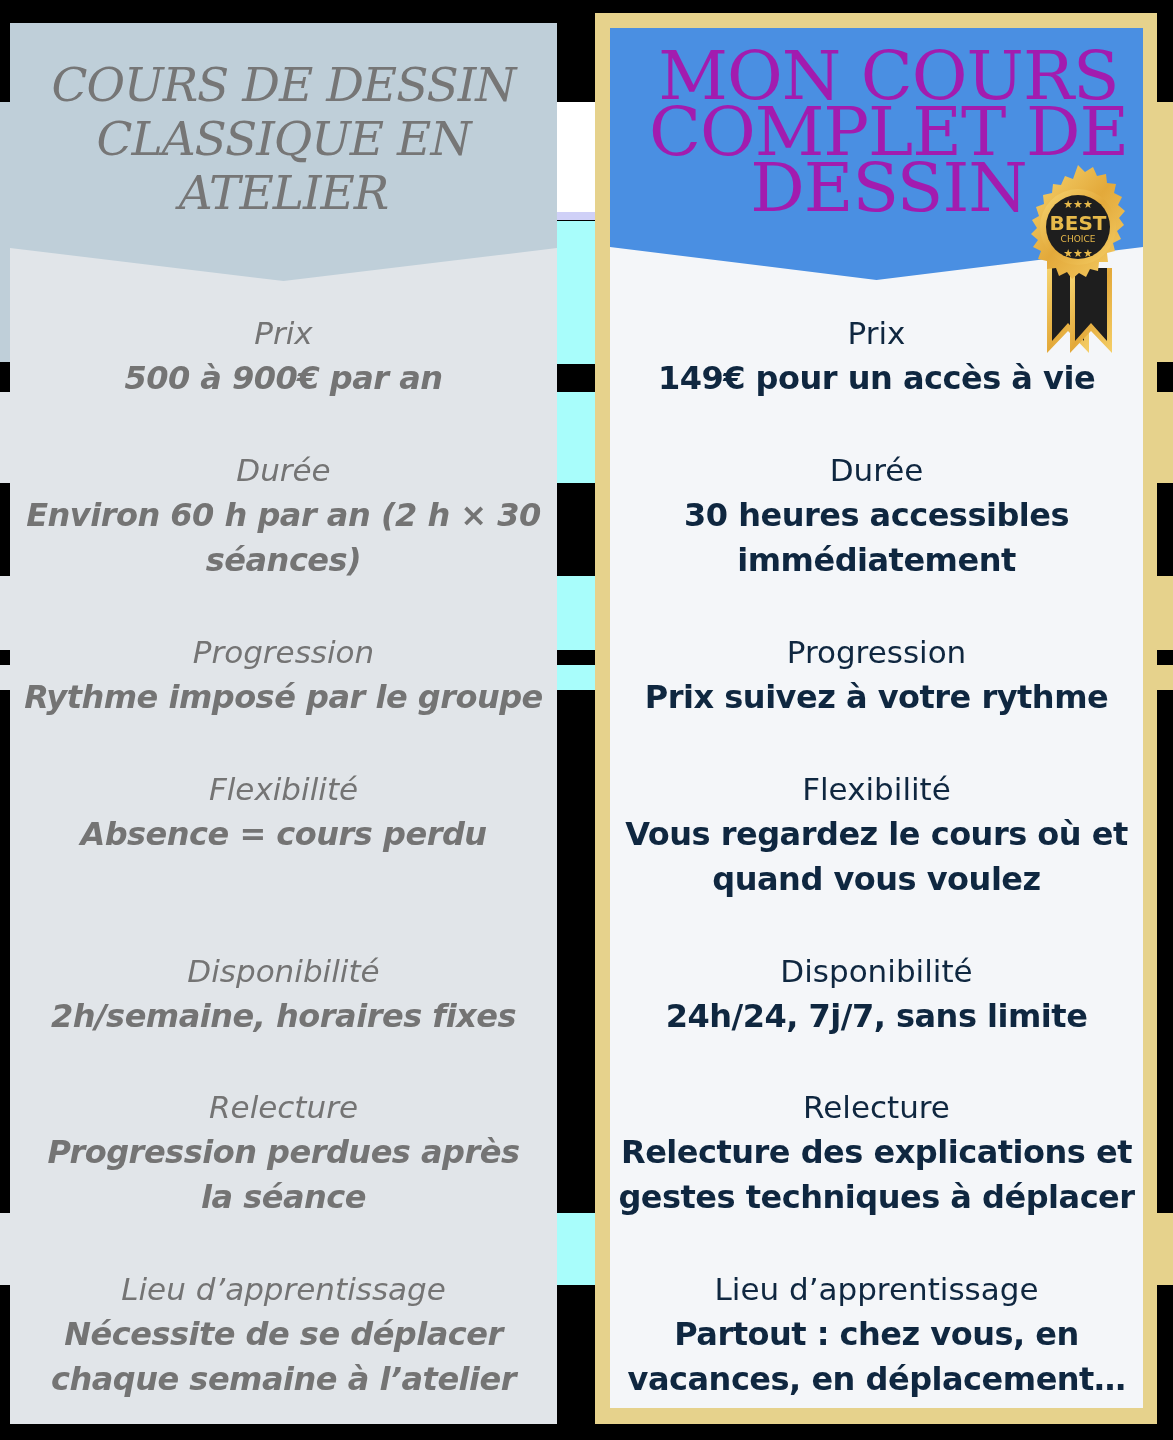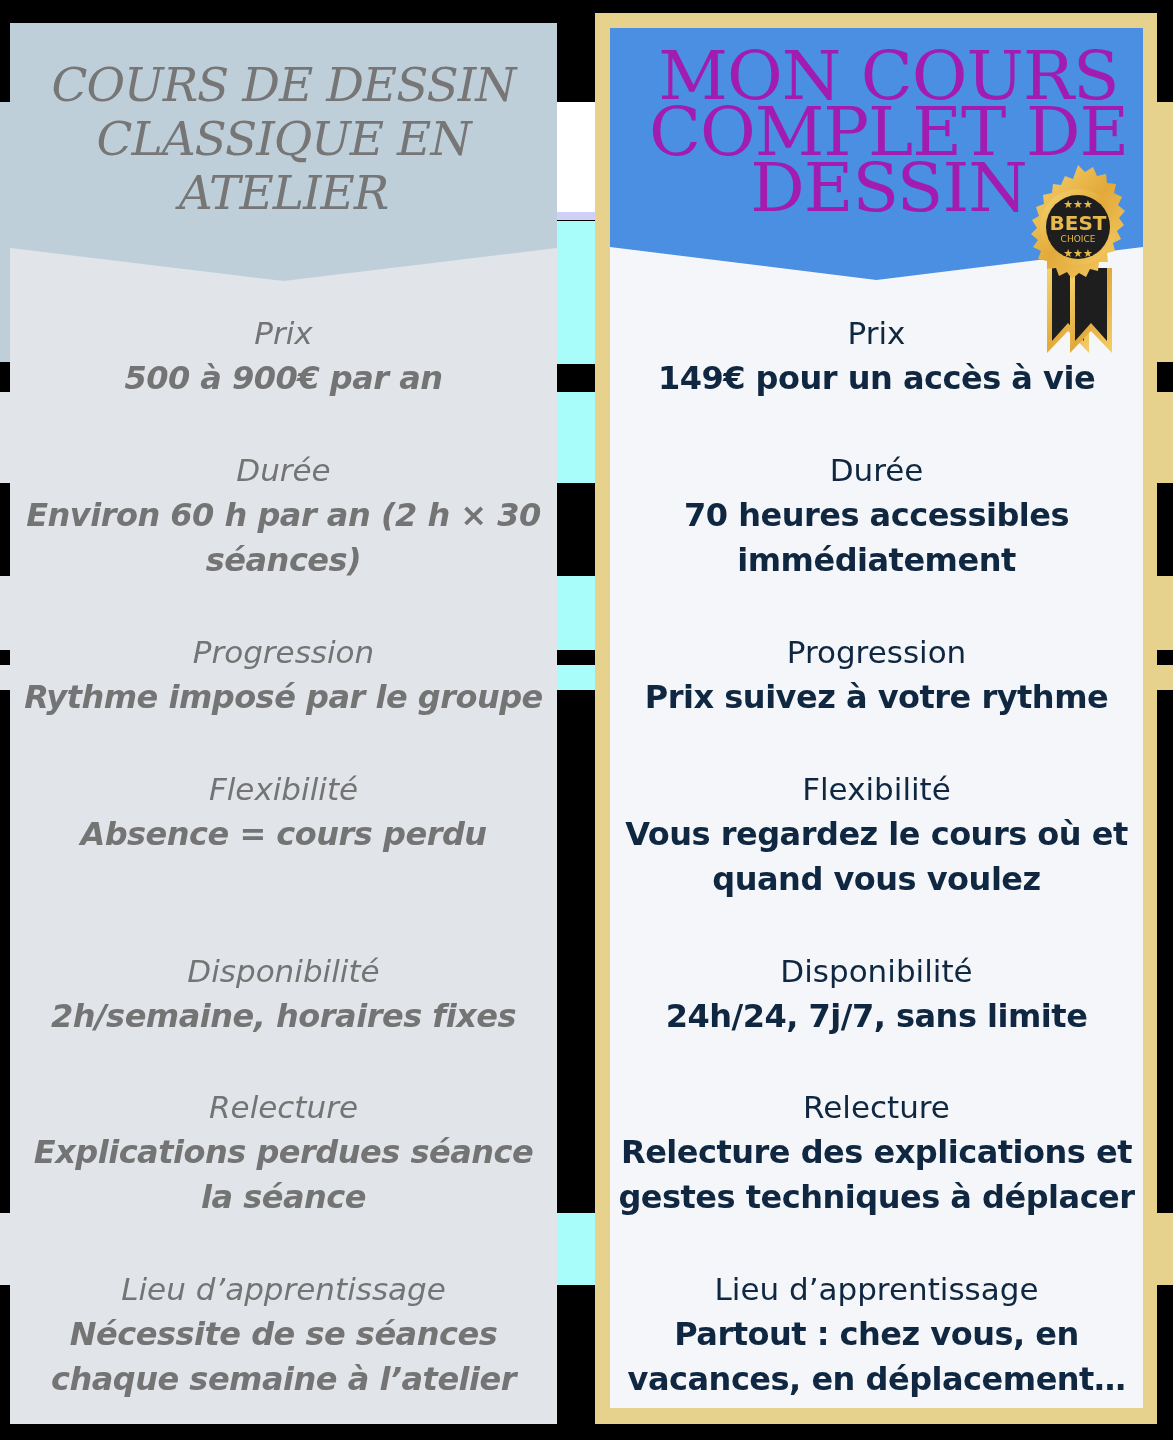--- a/index.html
+++ b/index.html
@@ -108,46 +108,46 @@
   <div class="row" style="top:743px;">
     <div class="label">Flexibilité</div>
     <div class="value">Absence = cours perdu</div>
   </div>
   <div class="row" style="top:925px;">
     <div class="label">Disponibilité</div>
     <div class="value">2h/semaine, horaires fixes</div>
   </div>
   <div class="row" style="top:1061px;">
     <div class="label">Relecture</div>
-    <div class="value">Explications perdues séance</div>
+    <div class="value">Progression perdues après</div>
     <div class="value">la séance</div>
   </div>
   <div class="row" style="top:1243px;">
     <div class="label">Lieu d’apprentissage</div>
-    <div class="value">Nécessite de se séances</div>
+    <div class="value">Nécessite de se déplacer</div>
     <div class="value">chaque semaine à l’atelier</div>
   </div>
 </div>
 
 <div class="card-right-frame"></div>
 <div class="card-right">
   <div class="header"></div>
   <div class="title">
     <div>MON COURS</div>
     <div>COMPLET DE</div>
     <div>DESSIN</div>
   </div>
 
   <div class="row" style="top:282px;">
     <div class="label">Prix</div>
     <div class="value">149€ pour un accès à vie</div>
   </div>
   <div class="row" style="top:419px;">
     <div class="label">Durée</div>
-    <div class="value">70 heures accessibles</div>
+    <div class="value">30 heures accessibles</div>
     <div class="value">immédiatement</div>
   </div>
   <div class="row" style="top:601px;">
     <div class="label">Progression</div>
     <div class="value">Prix suivez à votre rythme</div>
   </div>
   <div class="row" style="top:738px;">
     <div class="label">Flexibilité</div>
     <div class="value">Vous regardez le cours où et</div>
     <div class="value">quand vous voulez</div>

